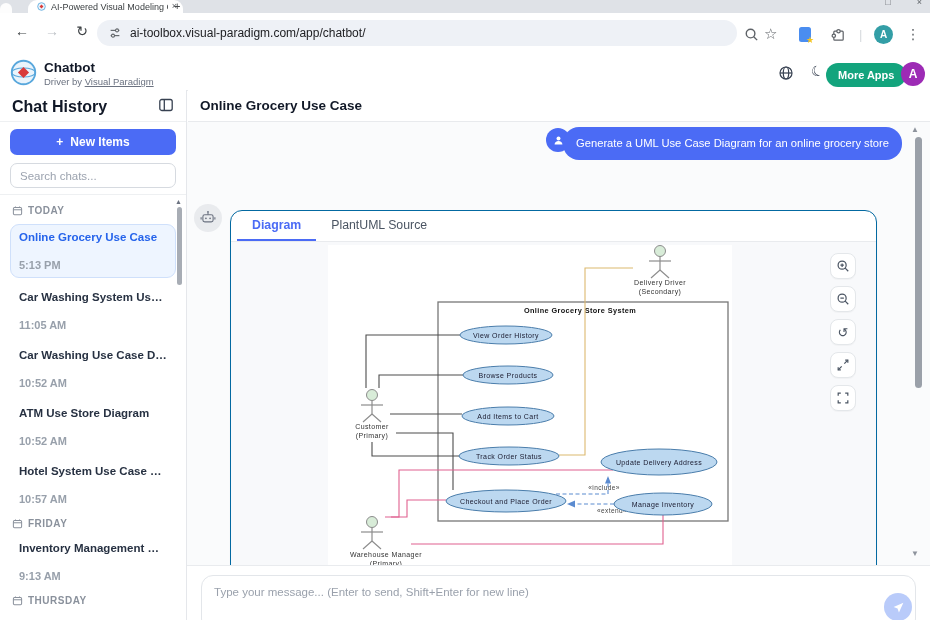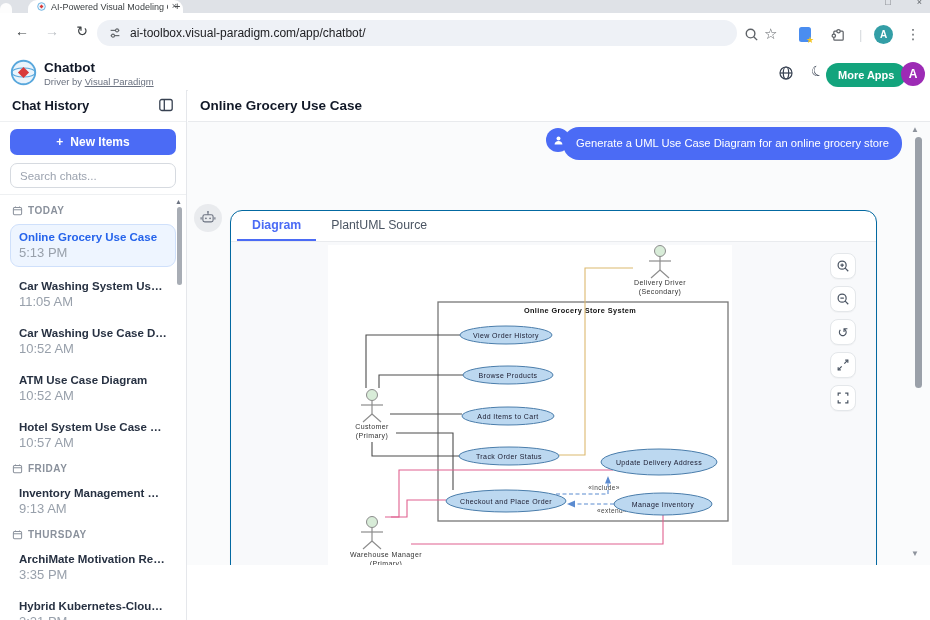--- a/index.html
+++ b/index.html
@@ -30,36 +30,36 @@
   .app-title{position:absolute;left:44px;top:5px;font-size:13.5px;font-weight:700;color:#111827;}
   .app-sub{position:absolute;left:44px;top:21px;font-size:9.5px;color:#6b7280;}
   .app-sub a{color:#6b7280;}
   .more-apps{position:absolute;left:826px;top:8px;height:24px;padding:0 12px;border-radius:12px;background:#13a47d;
         color:#fff;font-size:11px;font-weight:700;display:flex;align-items:center;border:none;}
   .avatar-purple{position:absolute;left:901px;top:7px;width:24px;height:24px;border-radius:50%;background:#9d2bb5;
         color:#fff;font-size:12px;font-weight:700;display:flex;align-items:center;justify-content:center;}
   
   .sidebar{position:absolute;left:0;top:90px;width:187px;bottom:0;background:#fff;border-right:1px solid #e5e7eb;box-sizing:border-box;}
   .sb-head{position:relative;height:31px;border-bottom:1px solid #eef0f2;}
-  .sb-title{position:absolute;left:12px;top:8px;font-size:13px;font-weight:700;color:#111827;}
+  .sb-title{position:absolute;left:12px;top:8px;font-size:16px;font-weight:700;color:#111827;}
   .sb-toggle{position:absolute;right:12px;top:7px;}
   .new-chat{position:absolute;left:10px;top:39px;width:166px;height:26px;border:none;border-radius:7px;background:#4b6bf5;
         color:#fff;font-size:12px;font-weight:700;display:flex;align-items:center;justify-content:center;gap:7px;}
   .search{position:absolute;left:10px;top:73px;width:166px;height:25px;box-sizing:border-box;border:1px solid #d6dae0;
         border-radius:7px;padding:0 9px;font-size:11.5px;color:#374151;font-family:"Liberation Sans",sans-serif;}
   .search::placeholder{color:#9ca3af;}
   .sb-div{position:absolute;left:0;top:104px;right:0;height:1px;background:#eef0f2;}
   .chat-list{position:absolute;left:0;top:105px;right:6px;bottom:0;overflow:hidden;padding:5px 4px 0 10px;}
   .group-label{display:flex;align-items:center;gap:5px;color:#8a919c;font-size:10px;font-weight:700;
         letter-spacing:.5px;margin:5px 2px 8px 2px;}
   .chat-item{padding:4px 8px;border:1px solid transparent;border-radius:9px;margin-bottom:8px;}
   .chat-item.selected{background:#eef5ff;border-color:#cfe0fb;padding:6px 8px;}
   .ci-title{font-size:11.5px;font-weight:700;color:#273142;white-space:nowrap;overflow:hidden;text-overflow:ellipsis;}
   .chat-item.selected .ci-title{color:#2563eb;}
-  .ci-time{font-size:13px;color:#98a0ab;margin-top:2px;}
+  .ci-time{font-size:11px;color:#98a0ab;margin-top:16px;font-weight:bold;}
   .sb-scroll-up{position:absolute;right:4px;top:108px;font-size:7px;color:#6b7280;}
   .sb-thumb{position:absolute;right:4px;top:117px;width:5px;height:78px;border-radius:3px;background:#a8adb5;}
   
   .titlebar{position:absolute;left:188px;top:90px;right:0;height:31px;background:#fff;border-bottom:1px solid #e8eaed;}
   .page-title{position:absolute;left:12px;top:8px;font-size:13.5px;font-weight:700;color:#111827;}
   .chat-area{position:absolute;left:187px;top:122px;width:743px;height:443px;background:#fafbfc;overflow:hidden;}
   .u-avatar{position:absolute;left:359px;top:6px;width:24px;height:24px;border-radius:50%;background:#4b6bf5;
         display:flex;align-items:center;justify-content:center;}
   .bubble{position:absolute;right:28px;top:5px;background:#4b6bf5;color:#fff;font-size:11.2px;line-height:15px;
         padding:9px 13px;border-radius:16px;white-space:nowrap;}
@@ -211,21 +211,21 @@
         </div>
         <div class="chat-item">
           <div class="ci-title">Car Washing System Use Case</div>
           <div class="ci-time">11:05 AM</div>
         </div>
         <div class="chat-item">
           <div class="ci-title">Car Washing Use Case Diagr...</div>
           <div class="ci-time">10:52 AM</div>
         </div>
         <div class="chat-item">
-          <div class="ci-title">ATM Use Case Diagram</div>
+          <div class="ci-title">ATM Use Store Diagram</div>
           <div class="ci-time">10:52 AM</div>
         </div>
         <div class="chat-item">
           <div class="ci-title">Hotel System Use Case Diagr...</div>
           <div class="ci-time">10:57 AM</div>
         </div>
         <div class="group-label">
           <svg width="11" height="11" viewBox="0 0 12 12" fill="none" stroke="currentColor" stroke-width="1.1">
             <rect x="1.5" y="2.8" width="9" height="7.8" rx="1.2"></rect>
             <line x1="1.5" y1="5.2" x2="10.5" y2="5.2"></line>
@@ -385,14 +385,24 @@
         </div>
 
       </div>
     </div>
   </div>
 
   <span class="ms-up">▲</span>
   <div class="ms-thumb"></div>
   <span class="ms-down">▼</span>
 
+  <div class="footer">
+    <div class="input-box">
+      <textarea placeholder="Type your message... (Enter to send, Shift+Enter for new line)" style=""></textarea>
+    </div>
+    <button class="send-btn">
+      <svg width="13" height="13" viewBox="0 0 24 24" fill="#fff">
+        <path d="M3 11.3 21 3l-8.2 18-2.6-7.1L3 11.3z"></path>
+      </svg>
+    </button>
+  </div>
 
 </div>
 
 </body></html>

